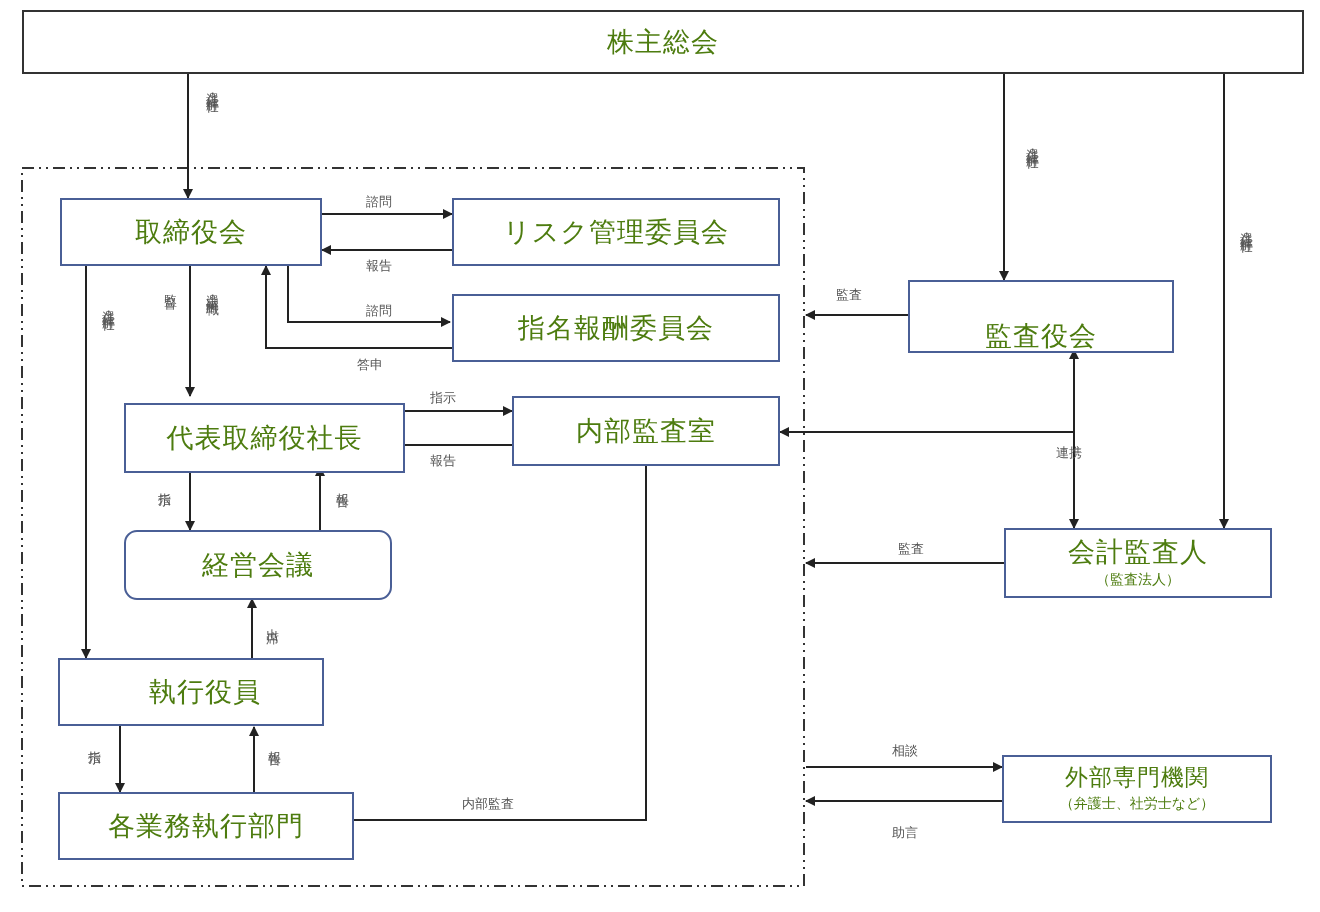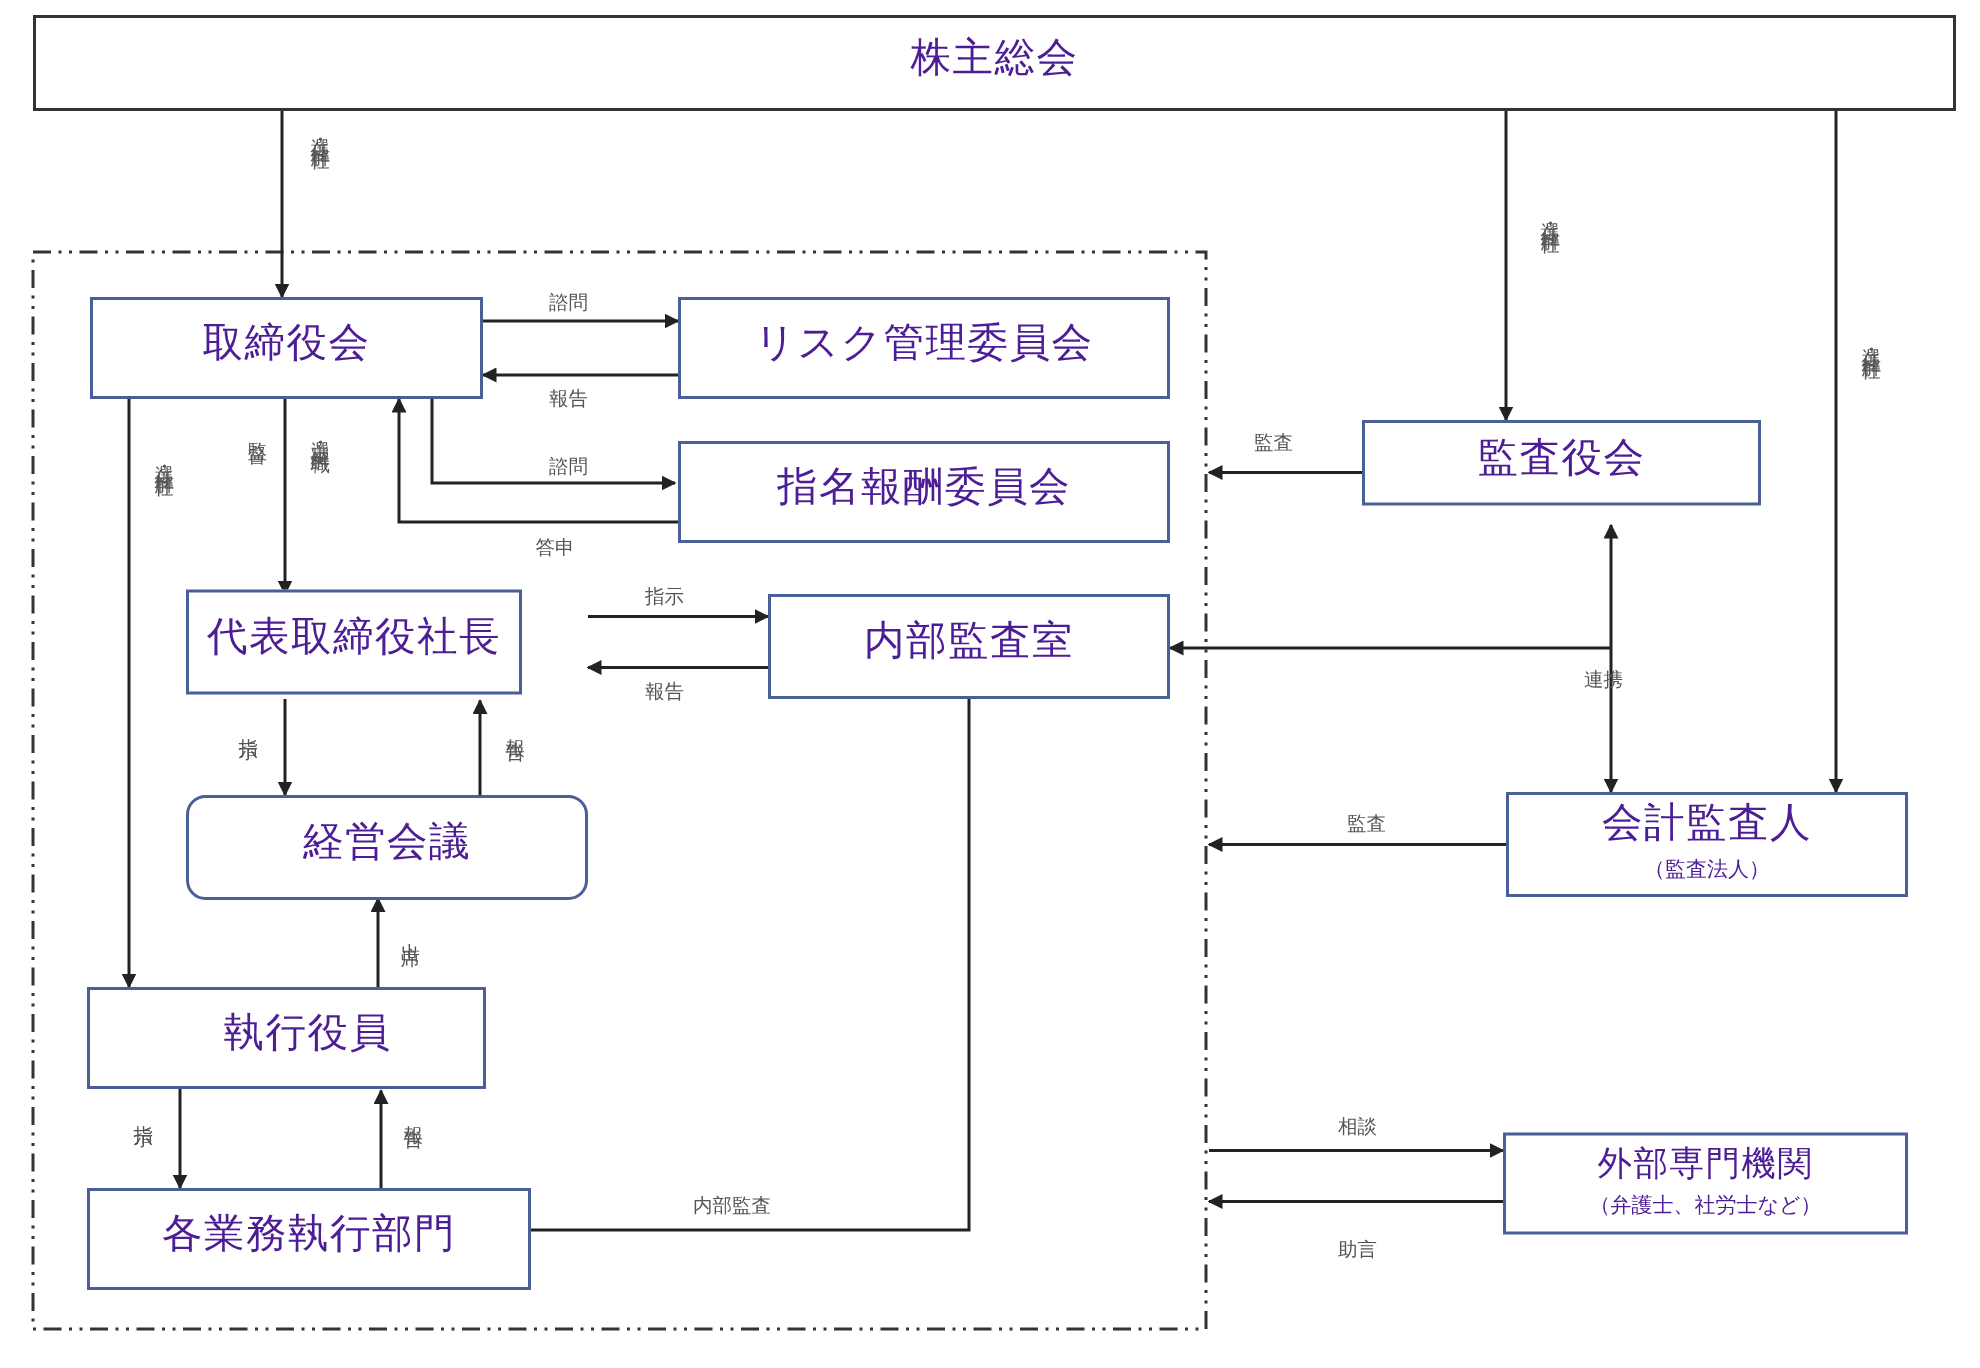--- a/index.html
+++ b/index.html
@@ -1,21 +1,21 @@
 <!DOCTYPE html>
 <html><head>
 <meta charset="utf-8">
 <style>
   html, body { margin: 0; padding: 0; background: #ffffff; }
   body { width: 1320px; height: 912px; position: relative; overflow: hidden;
          font-family: "DejaVu Sans", sans-serif; color: #404040; }
   #diagram { position: absolute; left: 0; top: 0; }
   .node { position: absolute; box-sizing: border-box; border: 2px solid #4a5f96;
           background: #fff; display: flex; flex-direction: column; align-items: center;
-          justify-content: center; text-align: center; color: #4c1d95; font-family: Liberation Mono, monospace; }
+          justify-content: center; text-align: center; color: #4d7c0f; }
   .node .t { font-size: 27px; line-height: 1.1; letter-spacing: 1px; }
   .node .s { font-size: 14px; margin-top: 4px; }
   .node.top { border: 2px solid #333; }
   .lbl { position: absolute; font-size: 13px; color: #555; white-space: nowrap; }
   .vlbl { position: absolute; font-size: 13px; color: #555; writing-mode: vertical-rl;
           text-orientation: upright; letter-spacing: 2px; line-height: 1; }
 </style>
 </head>
 <body>
 
@@ -60,24 +60,24 @@
 </div>
 <div class="node" style="left:60px;top:198px;width:262px;height:68px;">
   <span class="t">取締役会</span>
 </div>
 <div class="node" style="left:452px;top:198px;width:328px;height:68px;">
   <span class="t">リスク管理委員会</span>
 </div>
 <div class="node" style="left:452px;top:294px;width:328px;height:68px;">
   <span class="t">指名報酬委員会</span>
 </div>
-<div class="node" style="left:908px;top:280px;width:266px;height:57px;">
+<div class="node" style="left:908px;top:280px;width:266px;height:73px;justify-content:flex-end;">
   <span class="t">監査役会</span>
 </div>
-<div class="node" style="left:124px;top:393px;width:224px;height:70px;">
+<div class="node" style="left:124px;top:403px;width:281px;height:70px;">
   <span class="t">代表取締役社長</span>
 </div>
 <div class="node" style="left:512px;top:396px;width:268px;height:70px;">
   <span class="t">内部監査室</span>
 </div>
 <div class="node" style="left:124px;top:530px;width:268px;height:70px;border-radius:13px;">
   <span class="t">経営会議</span>
 </div>
 <div class="node" style="left:1004px;top:528px;width:268px;height:70px;">
   <span class="t" style="font-size:27px;text-align:center;">会計監査人</span>

